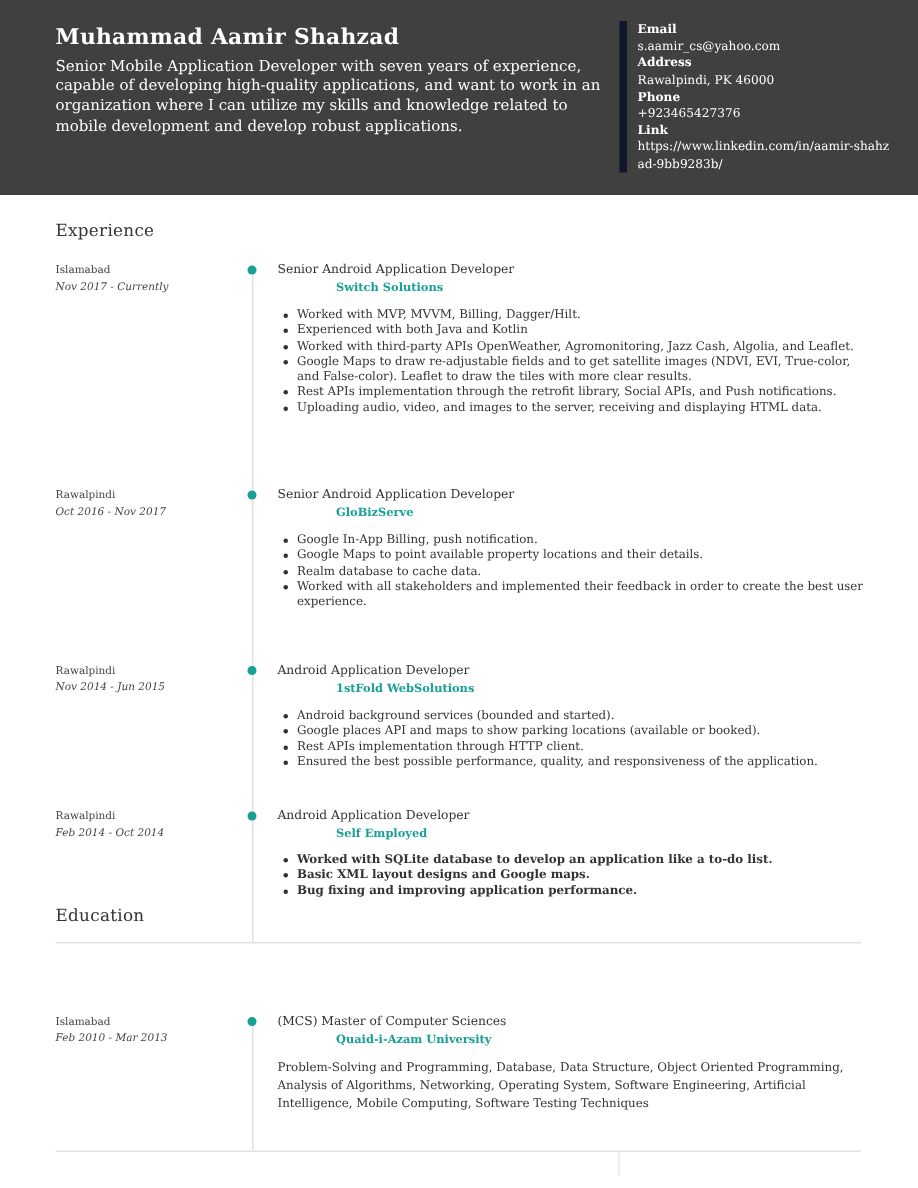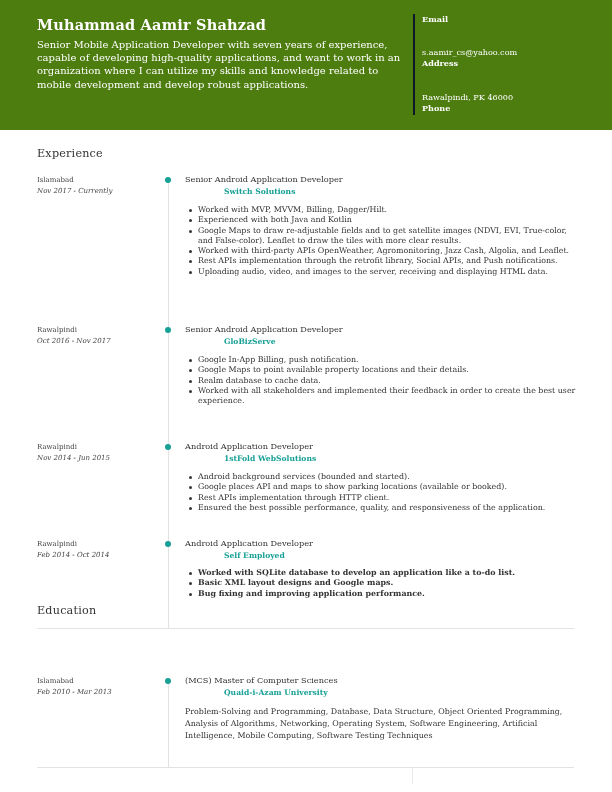--- a/index.html
+++ b/index.html
@@ -1,37 +1,37 @@
 <!DOCTYPE html>
 <html><head>
   <meta charset="utf-8">
   <style>
     * { box-sizing: border-box; margin: 0; padding: 0; }
     html, body { width: 612px; height: 792px; background: #ffffff; overflow: hidden; }
     body { font-family: "DejaVu Serif", "Liberation Serif", serif; color: #333; position: relative; }
 
     .header {
       position: absolute; left: 0; top: 0; width: 612px; height: 130px;
-      background: #4d7c0f; color: #fff;
+      background: #404040; color: #fff;
     }
     .header .name {
       position: absolute; left: 37px; top: 16px;
       font-size: 14.5px; font-weight: bold; letter-spacing: 0.2px;
     }
     .header .summary {
       position: absolute; left: 37px; top: 38px; width: 364px;
       font-size: 10px; line-height: 13.2px;
     }
     .contact {
       position: absolute; left: 413px; top: 14px; width: 180px; height: 101px;
-      border-left: 2px solid #0f172a; padding-left: 7px;
+      border-left: 5px solid #0f172a; padding-left: 7px;
       font-size: 8.1px; line-height: 11.2px;
     }
     .contact .label { font-weight: bold; }
-    .contact .value { word-break: break-all; margin-top: 22px; }
+    .contact .value { word-break: break-all; }
 
     .section-title {
       position: absolute; left: 37px; font-size: 11.2px; color: #333; letter-spacing: 0.2px;
     }
     .hr { position: absolute; left: 37px; width: 537px; height: 1px; background: #e2e2e2; }
     .timeline-line { position: absolute; left: 168px; width: 1px; background: #e2e2e2; }
 
     .entry { position: absolute; left: 0; width: 612px; }
     .entry .loc { position: absolute; left: 37px; top: 2px; font-size: 7px; color: #444; }
     .entry .dates { position: absolute; left: 37px; top: 13px; font-size: 7px; font-style: italic; color: #444; }
@@ -65,37 +65,38 @@
   <div class="name">Muhammad Aamir  Shahzad</div>
   <div class="summary">Senior Mobile Application Developer with seven years of experience, capable of developing high-quality applications, and want to work in an organization where I can utilize my skills and knowledge related to mobile development and develop robust applications.</div>
   <div class="contact">
     <div class="label">Email</div>
     <div class="value">s.aamir_cs@yahoo.com</div>
     <div class="label">Address</div>
     <div class="value">Rawalpindi, PK 46000</div>
     <div class="label">Phone</div>
     <div class="value">+923465427376</div>
     <div class="label">Link</div>
+    <div class="value">https://www.linkedin.com/in/aamir-shahzad-9bb9283b/</div>
   </div>
 </div>
 
 <div class="section-title" style="top:147px;">Experience</div>
 <div class="timeline-line" style="top:178px; height:450px;"></div>
 
 <div class="entry" style="top:174px;">
   <div class="loc">Islamabad</div>
   <div class="dates">Nov 2017 - Currently</div>
   <div class="dot"></div>
   <div class="role">Senior Android Application Developer</div>
   <div class="company">Switch Solutions</div>
   <ul>
     <li>Worked with MVP, MVVM, Billing, Dagger/Hilt.</li>
     <li>Experienced with both Java and Kotlin</li>
+    <li>Worked with third-party APIs OpenWeather, Agromonitoring, Jazz Cash, Algolia, and Leaflet.</li>
     <li>Google Maps to draw re-adjustable fields and to get satellite images (NDVI, EVI, True-color, and False-color). Leaflet to draw the tiles with more clear results.</li>
-    <li>Worked with third-party APIs OpenWeather, Agromonitoring, Jazz Cash, Algolia, and Leaflet.</li>
     <li>Rest APIs implementation through the retrofit library, Social APIs, and Push notifications.</li>
     <li>Uploading audio, video, and images to the server, receiving and displaying HTML data.</li>
   </ul>
 </div>
 
 <div class="entry" style="top:324px;">
   <div class="loc">Rawalpindi</div>
   <div class="dates">Oct 2016 - Nov 2017</div>
   <div class="dot"></div>
   <div class="role">Senior Android Application Developer</div>

